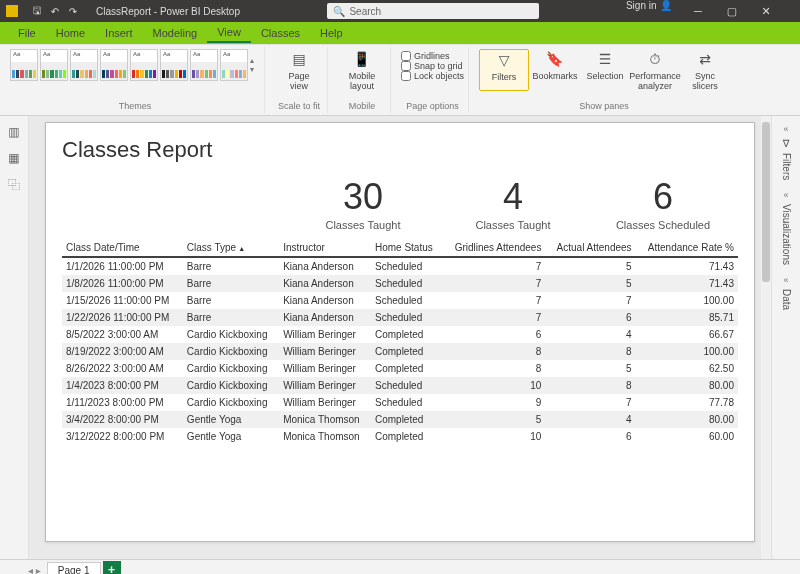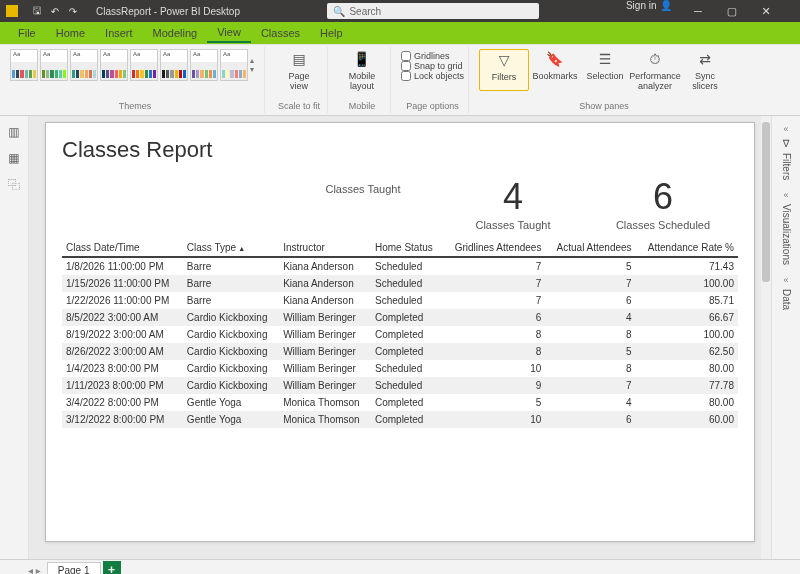--- a/index.html
+++ b/index.html
@@ -247,20 +247,21 @@
   <div class="left-rail">
     <span class="rail-ico">▥</span>
     <span class="rail-ico">▦</span>
     <span class="rail-ico">⿻</span>
   </div>
   <div class="canvas-wrap">
     <div class="canvas">
       <div class="report-title">Classes Report</div>
       <div class="kpis" id="kpis">
           <div class="kpi">
+            <div class="kpi-val">30</div>
             <div class="kpi-lbl">Classes Taught</div>
           </div>
           <div class="kpi">
             <div class="kpi-val">4</div>
             <div class="kpi-lbl">Classes Taught</div>
           </div>
           <div class="kpi">
             <div class="kpi-val">6</div>
             <div class="kpi-lbl">Classes Scheduled</div>
           </div>
@@ -272,20 +273,29 @@
               <th>Class Type<span class="sort-ind">▲</span></th>
               <th>Instructor</th>
               <th>Home Status</th>
               <th class="num">Gridlines Attendees</th>
               <th class="num">Actual Attendees</th>
               <th class="num">Attendance Rate %</th>
             </tr>
           </thead>
         <tbody id="tbody">
             <tr>
+              <td>1/1/2026 11:00:00 PM</td>
+              <td>Barre</td>
+              <td>Kiana Anderson</td>
+              <td>Scheduled</td>
+              <td class="num">7</td>
+              <td class="num">5</td>
+              <td class="num">71.43</td>
+            </tr>
+            <tr>
               <td>1/8/2026 11:00:00 PM</td>
               <td>Barre</td>
               <td>Kiana Anderson</td>
               <td>Scheduled</td>
               <td class="num">7</td>
               <td class="num">5</td>
               <td class="num">71.43</td>
             </tr>
             <tr>
               <td>1/15/2026 11:00:00 PM</td>

